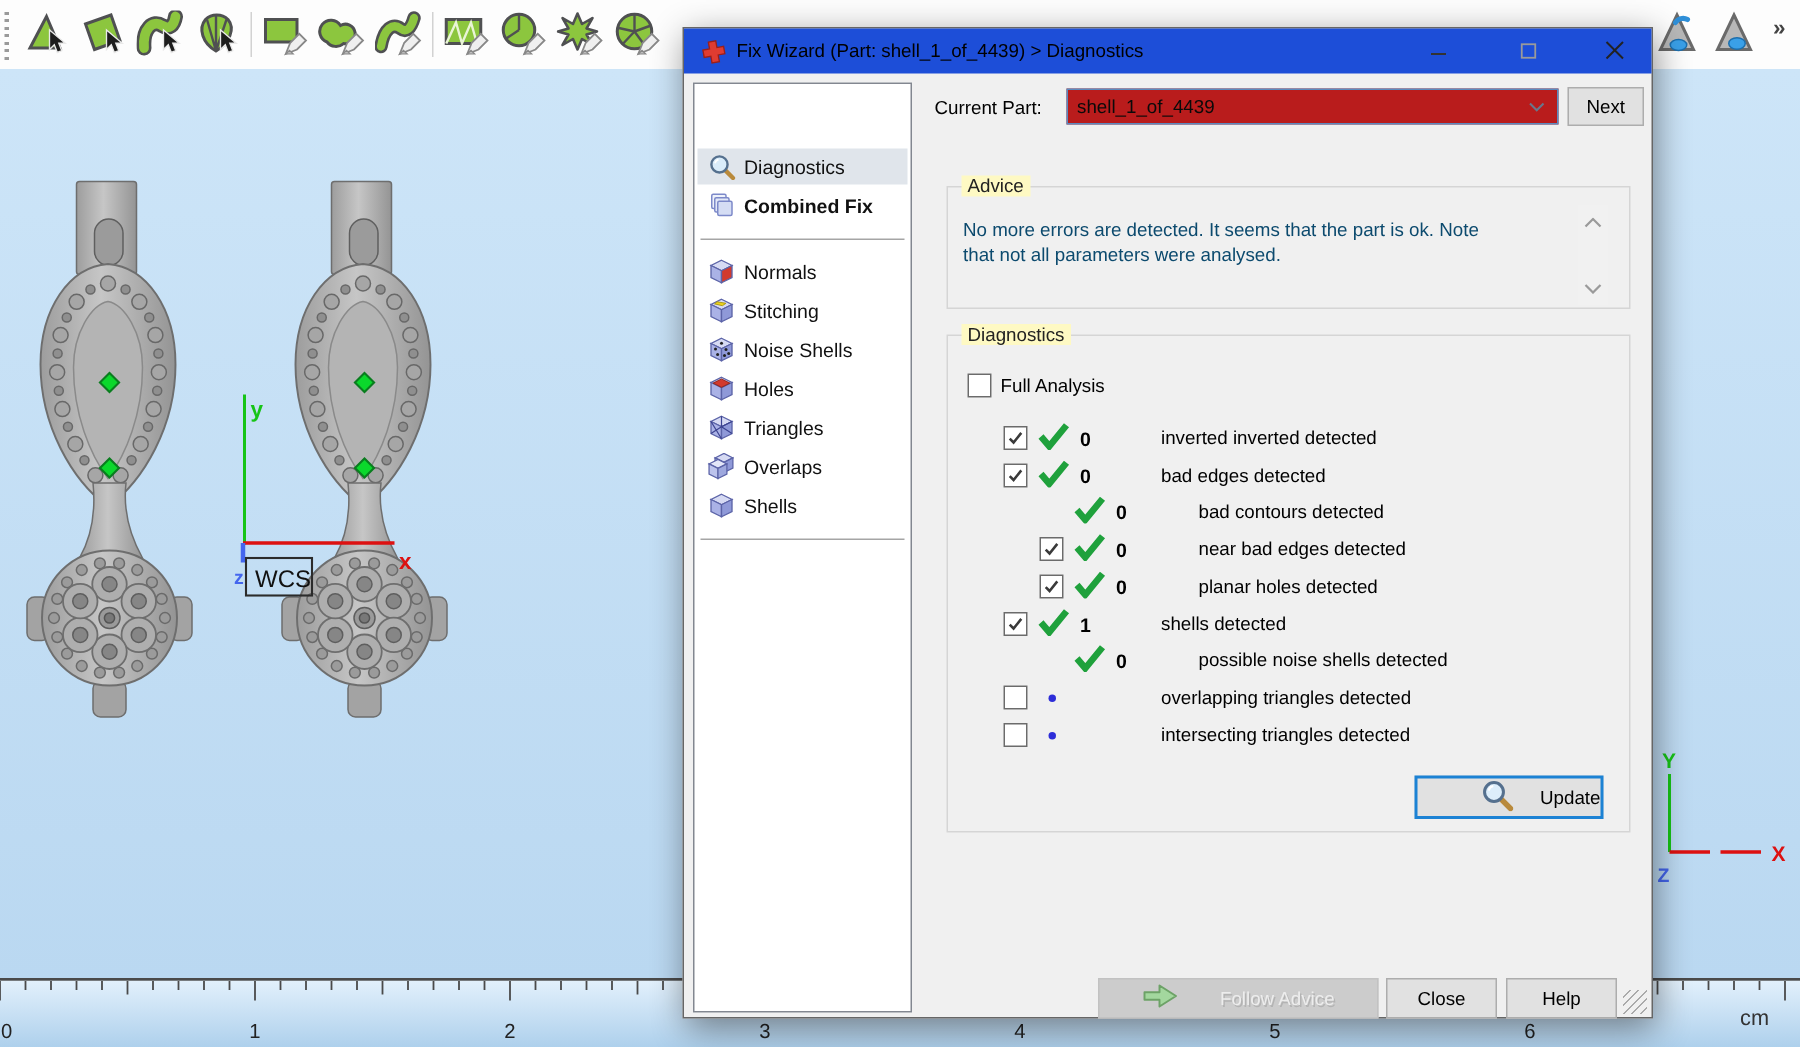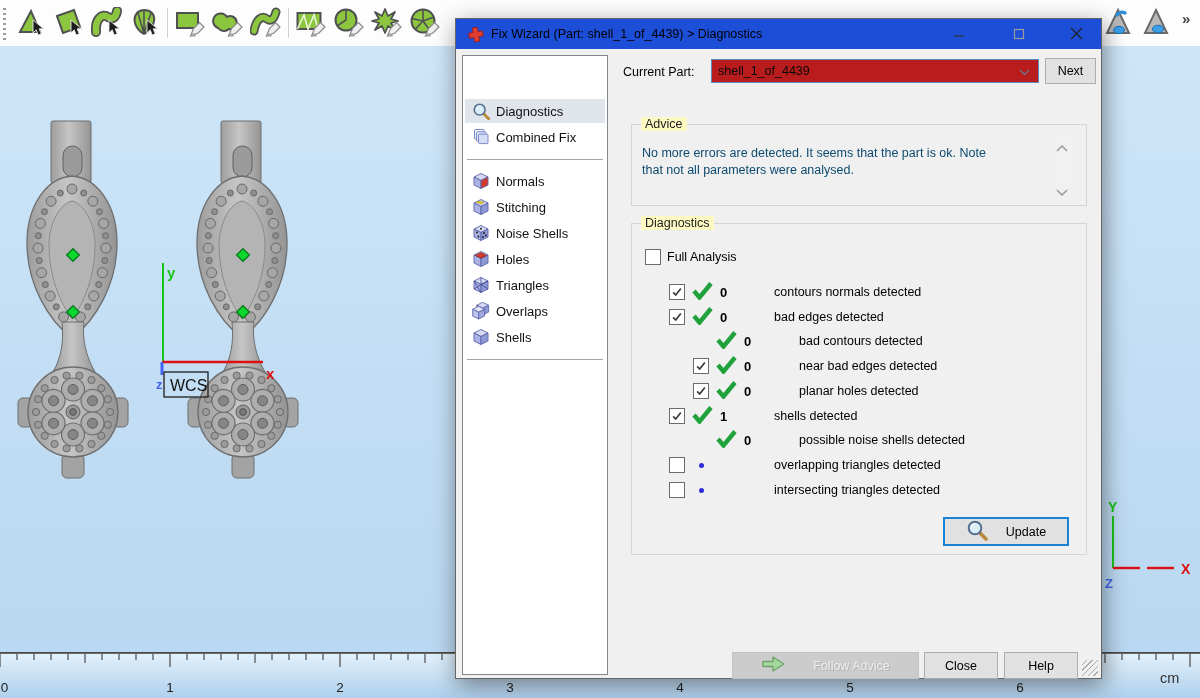--- a/index.html
+++ b/index.html
@@ -56,21 +56,21 @@
   #advice-scroll .up{top:2px;} #advice-scroll .dn{bottom:2px;}
 
   #gb-diag{left:175px;top:204px;width:456px;height:332px;}
   .cb{position:absolute;width:14px;height:14px;background:#fff;border:1px solid #6b6b6b;box-sizing:content-box;}
   .cb svg{position:absolute;left:1px;top:1px;}
   #fa-label{position:absolute;left:35px;top:26px;font-size:12.5px;color:#000;}
   .drow-label{position:absolute;font-size:12.5px;color:#000;}
   .drow-count{position:absolute;font-size:13px;font-weight:bold;color:#000;}
   .drow-check{position:absolute;}
   .drow-dot{position:absolute;width:5px;height:5px;border-radius:50%;background:#2d2dd8;}
-  #btn-update{position:absolute;left:311px;top:293px;width:126px;height:29px;border:2px solid #1c82d4;gap:18px;}
+  #btn-update{position:absolute;left:311px;top:293px;width:126px;height:29px;border:2px solid #1c82d4;gap:18px;justify-content:flex-end;}
 
   #btn-follow{position:absolute;left:276px;top:633px;width:187px;height:27px;gap:26px;}
   #btn-close2{position:absolute;left:468px;top:633px;width:74px;height:27px;}
   #btn-help{position:absolute;left:548px;top:633px;width:74px;height:27px;}
   #grip-br{position:absolute;right:3px;bottom:2px;width:16px;height:16px;
     background:repeating-linear-gradient(135deg,transparent 0 3px,#aaa 3px 4px);}
 </style>
 </head>
 <body>
 <div id="root">
@@ -439,21 +439,21 @@
 
   <div id="pane">
         <div class="pane-item sel" style="top: 43px;">
           <span class="ic"><svg width="20" height="18" viewBox="0 0 20 20">
               <line x1="12.5" y1="12.5" x2="18.5" y2="18.5" stroke="#b98a3c" stroke-width="3.2" stroke-linecap="round"></line>
               <circle cx="8.5" cy="8.5" r="6" fill="#d9ecfa" stroke="#55708e" stroke-width="1.8"></circle>
               <path d="M5.2,7.6 a3.6,3.6 0 0 1 2.6,-2.7" fill="none" stroke="#fff" stroke-width="1.2"></path>
             </svg></span>
           <span>Diagnostics</span>
         </div>
-        <div class="pane-item" style="top: 69px;">
+        <div class="pane-item" style="top: 69px; font-weight: bold;">
           <span class="ic"><svg width="20" height="18" viewBox="0 0 18 18">
               <rect x="2.5" y="1.5" width="9.5" height="9.5" rx="1" fill="#eef2fb" stroke="#7c89c9"></rect>
               <rect x="4.5" y="3.8" width="9.5" height="9.5" rx="1" fill="#e2e8f8" stroke="#7c89c9"></rect>
               <rect x="6.5" y="6.1" width="9.5" height="9.5" rx="1" fill="#d5ddf4" stroke="#7c89c9"></rect>
             </svg></span>
           <span>Combined Fix</span>
         </div>
         <div class="pane-sep" style="top: 103px;"></div>
         <div class="pane-item" style="top: 113px;">
           <span class="ic"><svg width="20" height="18" viewBox="0 0 18 18">
@@ -566,21 +566,21 @@
     <div id="diag-rows">
           <div class="cb" style="left: 37px; top: 60px;">
             <svg width="12" height="12" viewBox="0 0 14 14">
               <polyline points="2.5,7.5 5.5,10.5 11.5,3" fill="none" stroke="#3a3a3a" stroke-width="2"></polyline>
             </svg>
           </div>
           <span class="drow-check" style="left: 60px; top: 58px;"><svg width="21" height="18" viewBox="0 0 21 18">
               <polyline points="2,9 7.5,15.5 19,1.5" fill="none" stroke="#1fa13c" stroke-width="4.4"></polyline>
             </svg></span>
           <span class="drow-count" style="left: 88px; top: 61px;">0</span>
-          <span class="drow-label" style="left: 142px; top: 61px;">contours normals detected</span>
+          <span class="drow-label" style="left: 142px; top: 61px;">inverted inverted detected</span>
           <div class="cb" style="left: 37px; top: 85px;">
             <svg width="12" height="12" viewBox="0 0 14 14">
               <polyline points="2.5,7.5 5.5,10.5 11.5,3" fill="none" stroke="#3a3a3a" stroke-width="2"></polyline>
             </svg>
           </div>
           <span class="drow-check" style="left: 60px; top: 83px;"><svg width="21" height="18" viewBox="0 0 21 18">
               <polyline points="2,9 7.5,15.5 19,1.5" fill="none" stroke="#1fa13c" stroke-width="4.4"></polyline>
             </svg></span>
           <span class="drow-count" style="left: 88px; top: 86px;">0</span>
           <span class="drow-label" style="left: 142px; top: 86px;">bad edges detected</span>

